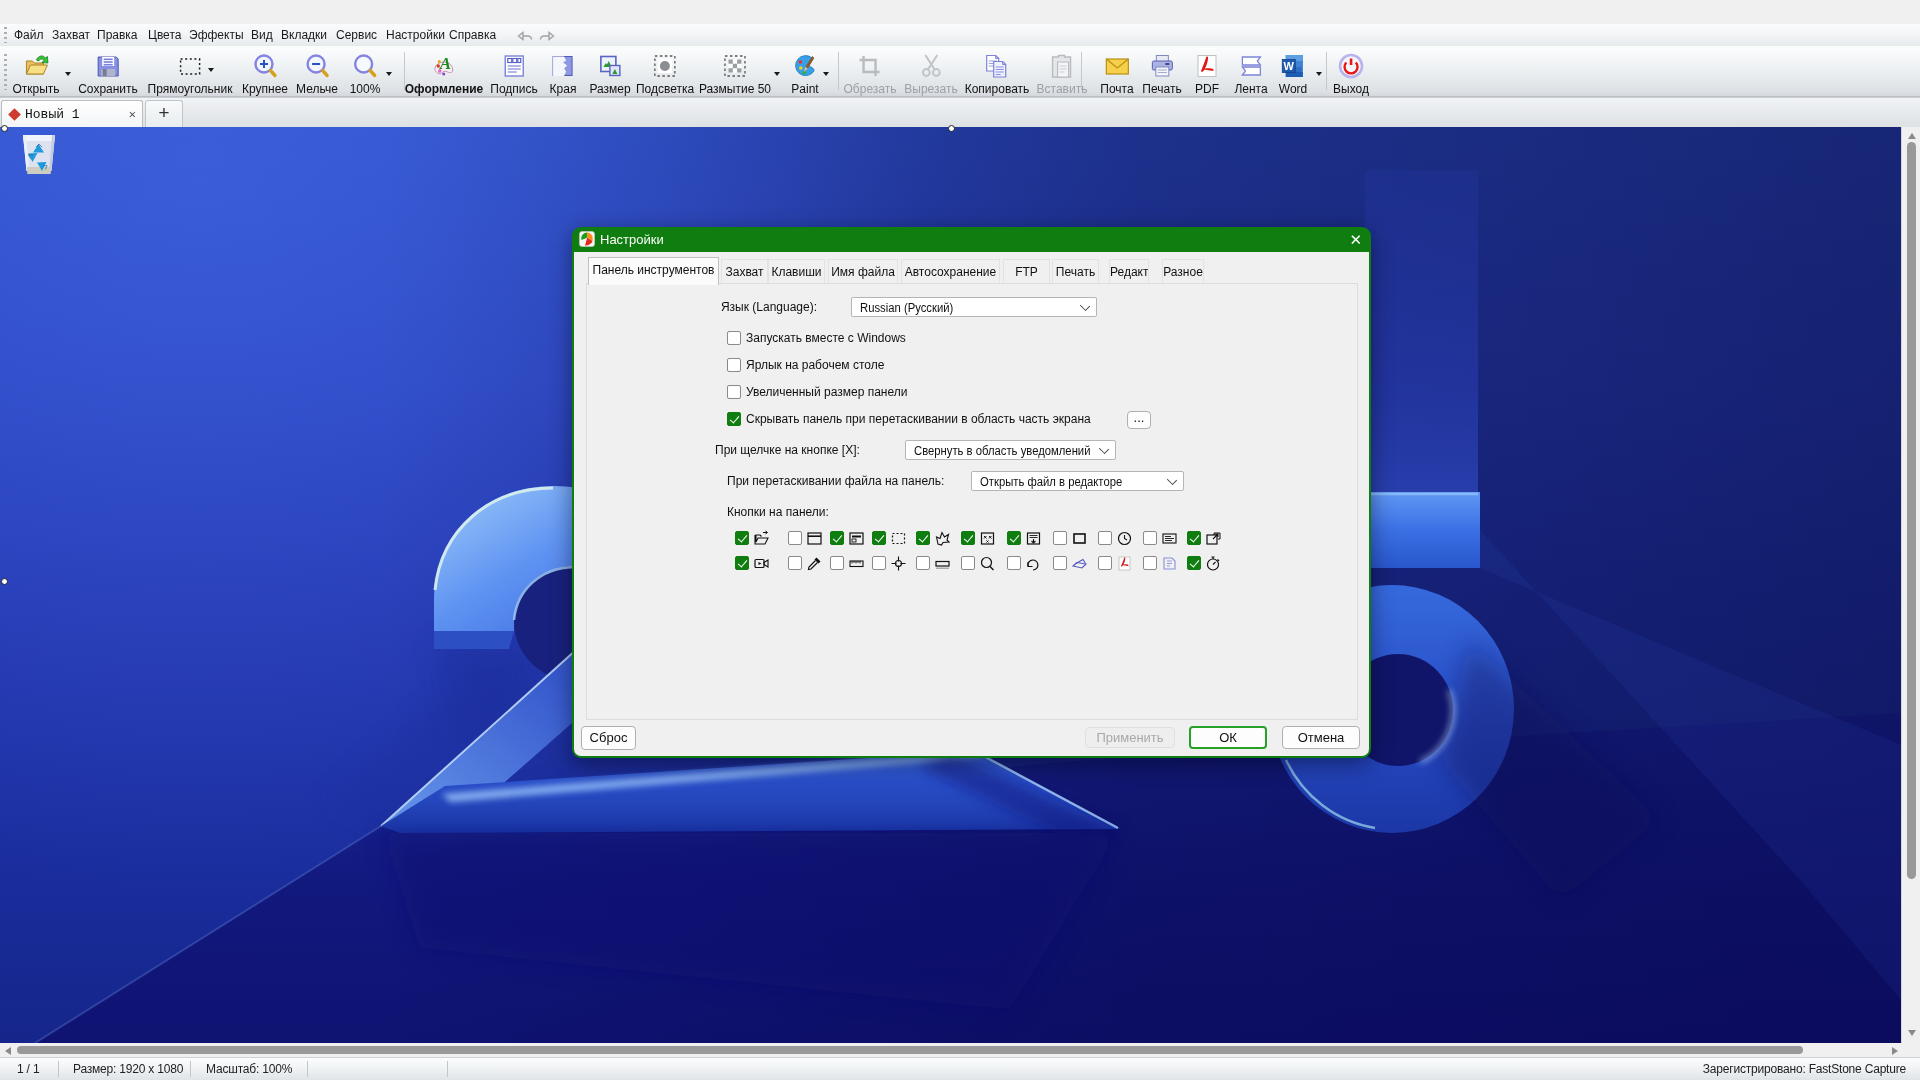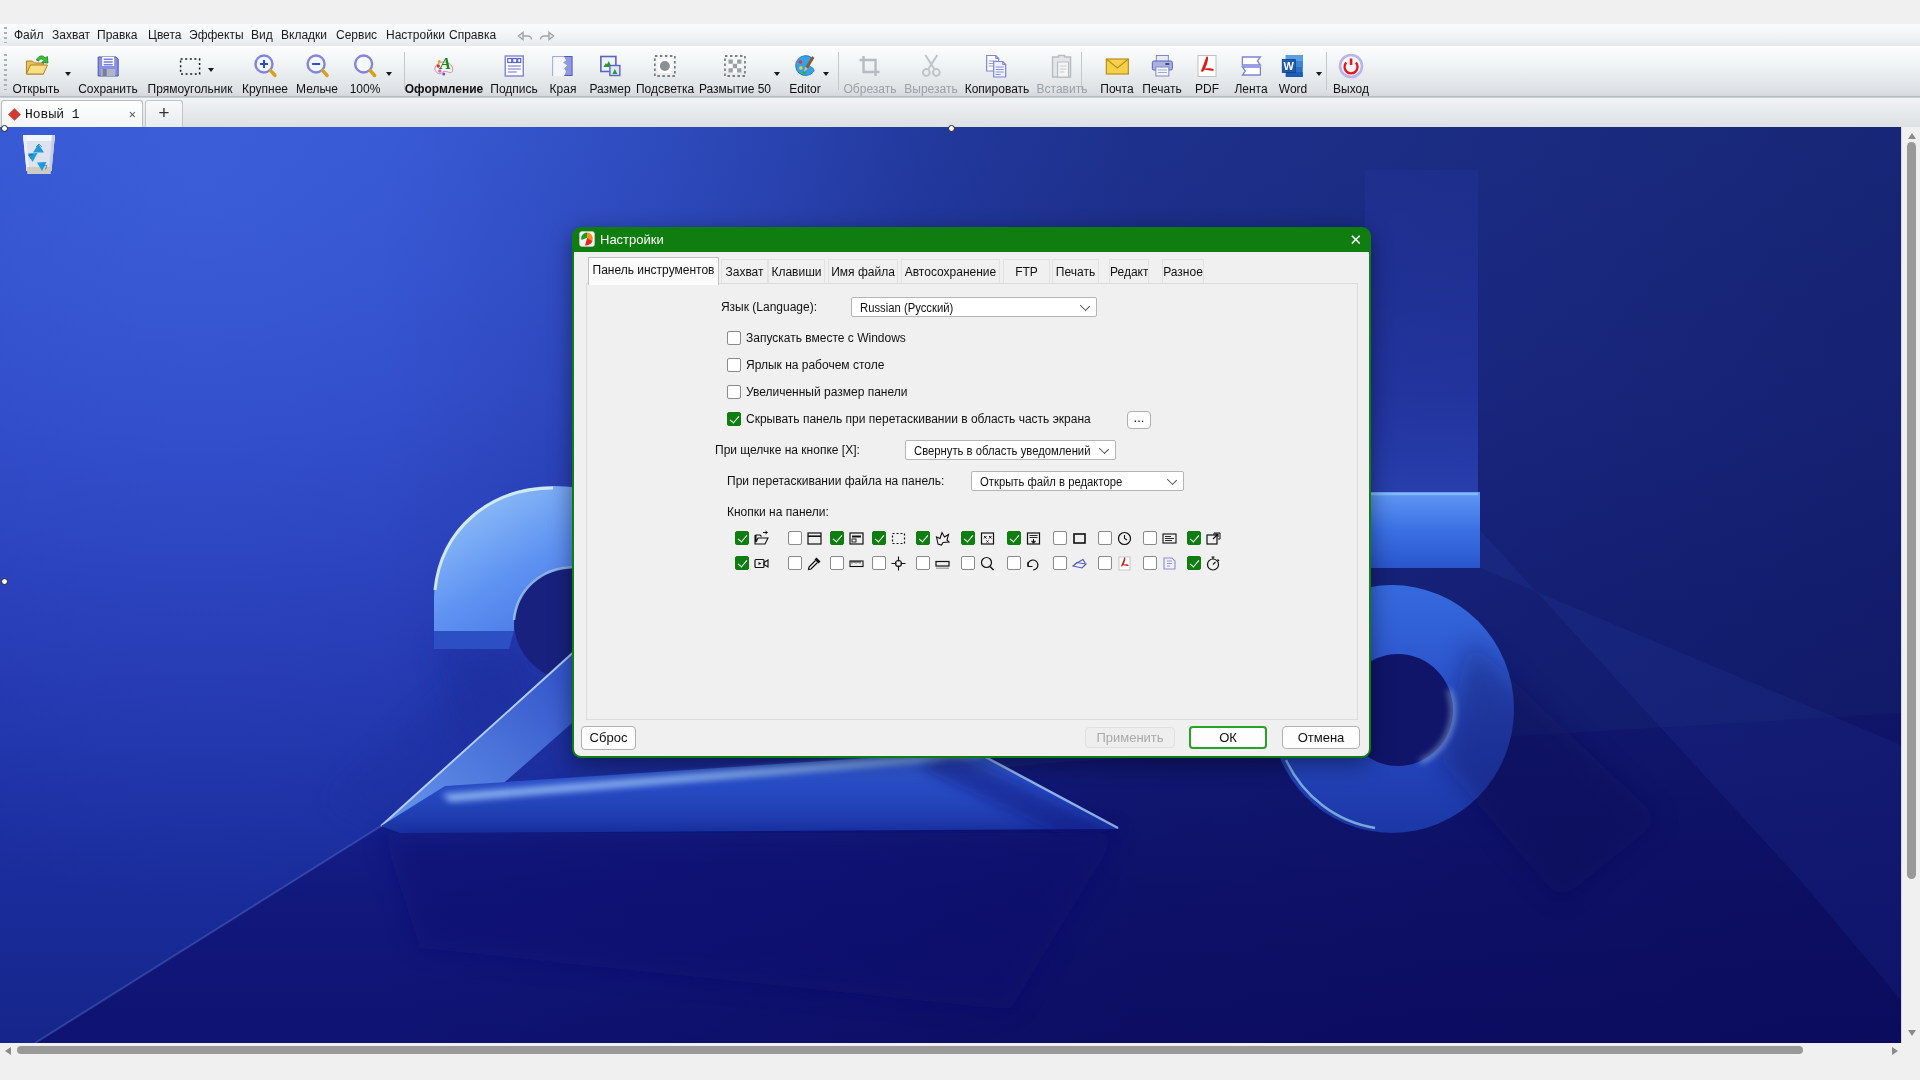--- a/index.html
+++ b/index.html
@@ -212,21 +212,21 @@
     <div class="tdrop" style="left:774px"></div>
     <div class="tbtn" style="left:805px">
         <svg class="ticon" viewBox="0 0 26 26">
       <path d="M13 2.5 a10 10 0 1 0 10 10 c0-2.5-2.5-3-4.5-2.5 s-4.5 0.5-4-2 c0.4-2.2 0-5.5-1.5-5.5z" fill="#38a0e8" stroke="#1a78c0" stroke-width="0.8" transform="rotate(40 13 13)"></path>
       <circle cx="8" cy="9" r="1.8" fill="#e83030"></circle>
           <circle cx="8.5" cy="15" r="1.8" fill="#f0d020"></circle>
       <circle cx="12" cy="19.5" r="1.8" fill="#30b030"></circle>
       <path d="M20 3 L13 14 l2.5 1.5 L22 5 z" fill="#8a5a28"></path>
       <path d="M13 14 l2.5 1.5 l-4 3.5 z" fill="#e0c090"></path>
       </svg>
-        <span class="tlabel">Editor</span>
+        <span class="tlabel">Paint</span>
       </div>
     <div class="tdrop" style="left:823px"></div>
     <div class="tsep" style="left:838px"></div>
     <div class="tbtn dis" style="left:870px">
         <svg class="ticon" viewBox="0 0 26 26">
       <path d="M7 3 L7 19 L23 19" fill="none" stroke="#b8bcc0" stroke-width="2.4"></path>
       <path d="M3 7 L19 7 L19 23" fill="none" stroke="#b8bcc0" stroke-width="2.4"></path>
       </svg>
         <span class="tlabel">Обрезать</span>
       </div>
@@ -619,13 +619,23 @@
     <div id="vthumb"></div>
     <div class="sarr" style="left:6px;top:903px;border-left:4px solid transparent;border-right:4px solid transparent;border-top:6px solid #8a8a8a"></div>
   </div>
 
   <div id="hscroll">
     <div class="sarr" style="left:5px;top:4px;border-top:4px solid transparent;border-bottom:4px solid transparent;border-right:6px solid #8a8a8a"></div>
     <div id="hthumb"></div>
     <div class="sarr" style="left:1892px;top:4px;border-top:4px solid transparent;border-bottom:4px solid transparent;border-left:6px solid #8a8a8a"></div>
   </div>
 
+  <div id="statusbar">
+    <span class="stxt" style="left:17px">1 / 1</span>
+    <span class="ssep" style="left:58px"></span>
+    <span class="stxt" style="left:73px">Размер: 1920 x 1080</span>
+    <span class="ssep" style="left:190px"></span>
+    <span class="stxt" style="left:206px">Масштаб: 100%</span>
+    <span class="ssep" style="left:307px"></span>
+    <span class="ssep" style="left:447px"></span>
+    <span class="stxt" style="right:14px">Зарегистрировано: FastStone Capture</span>
+  </div>
 </div>
 
 </body></html>

